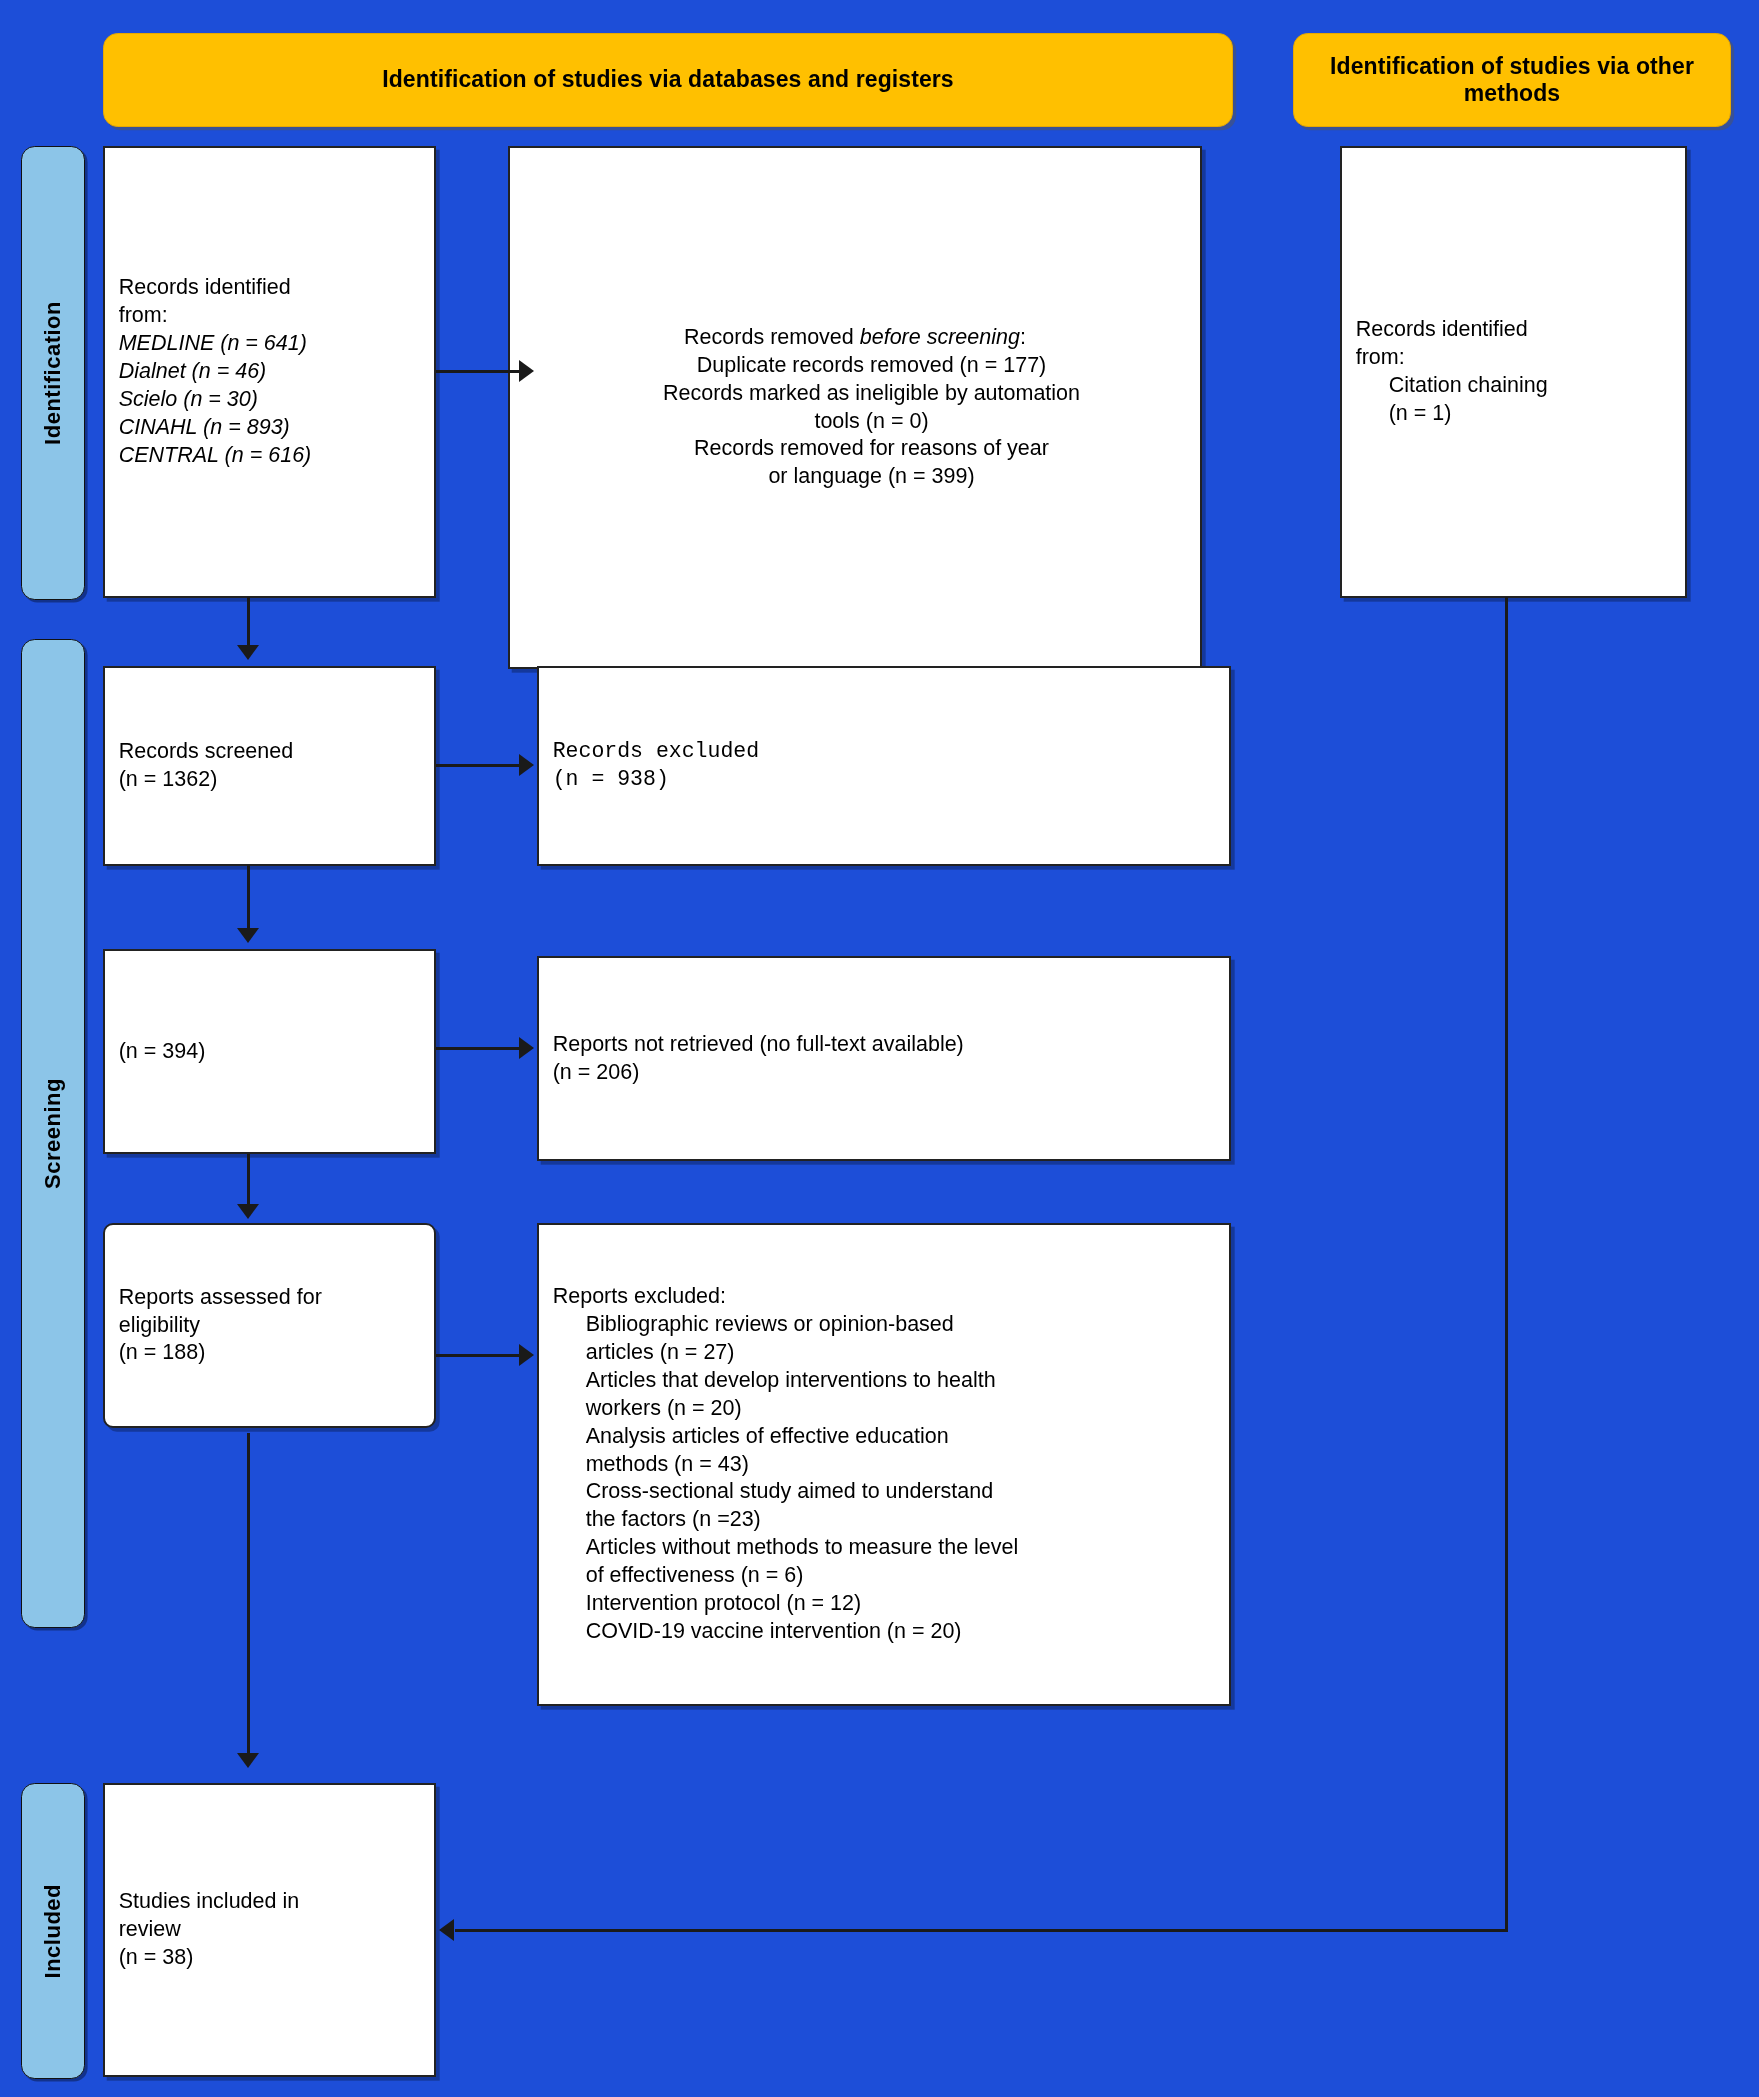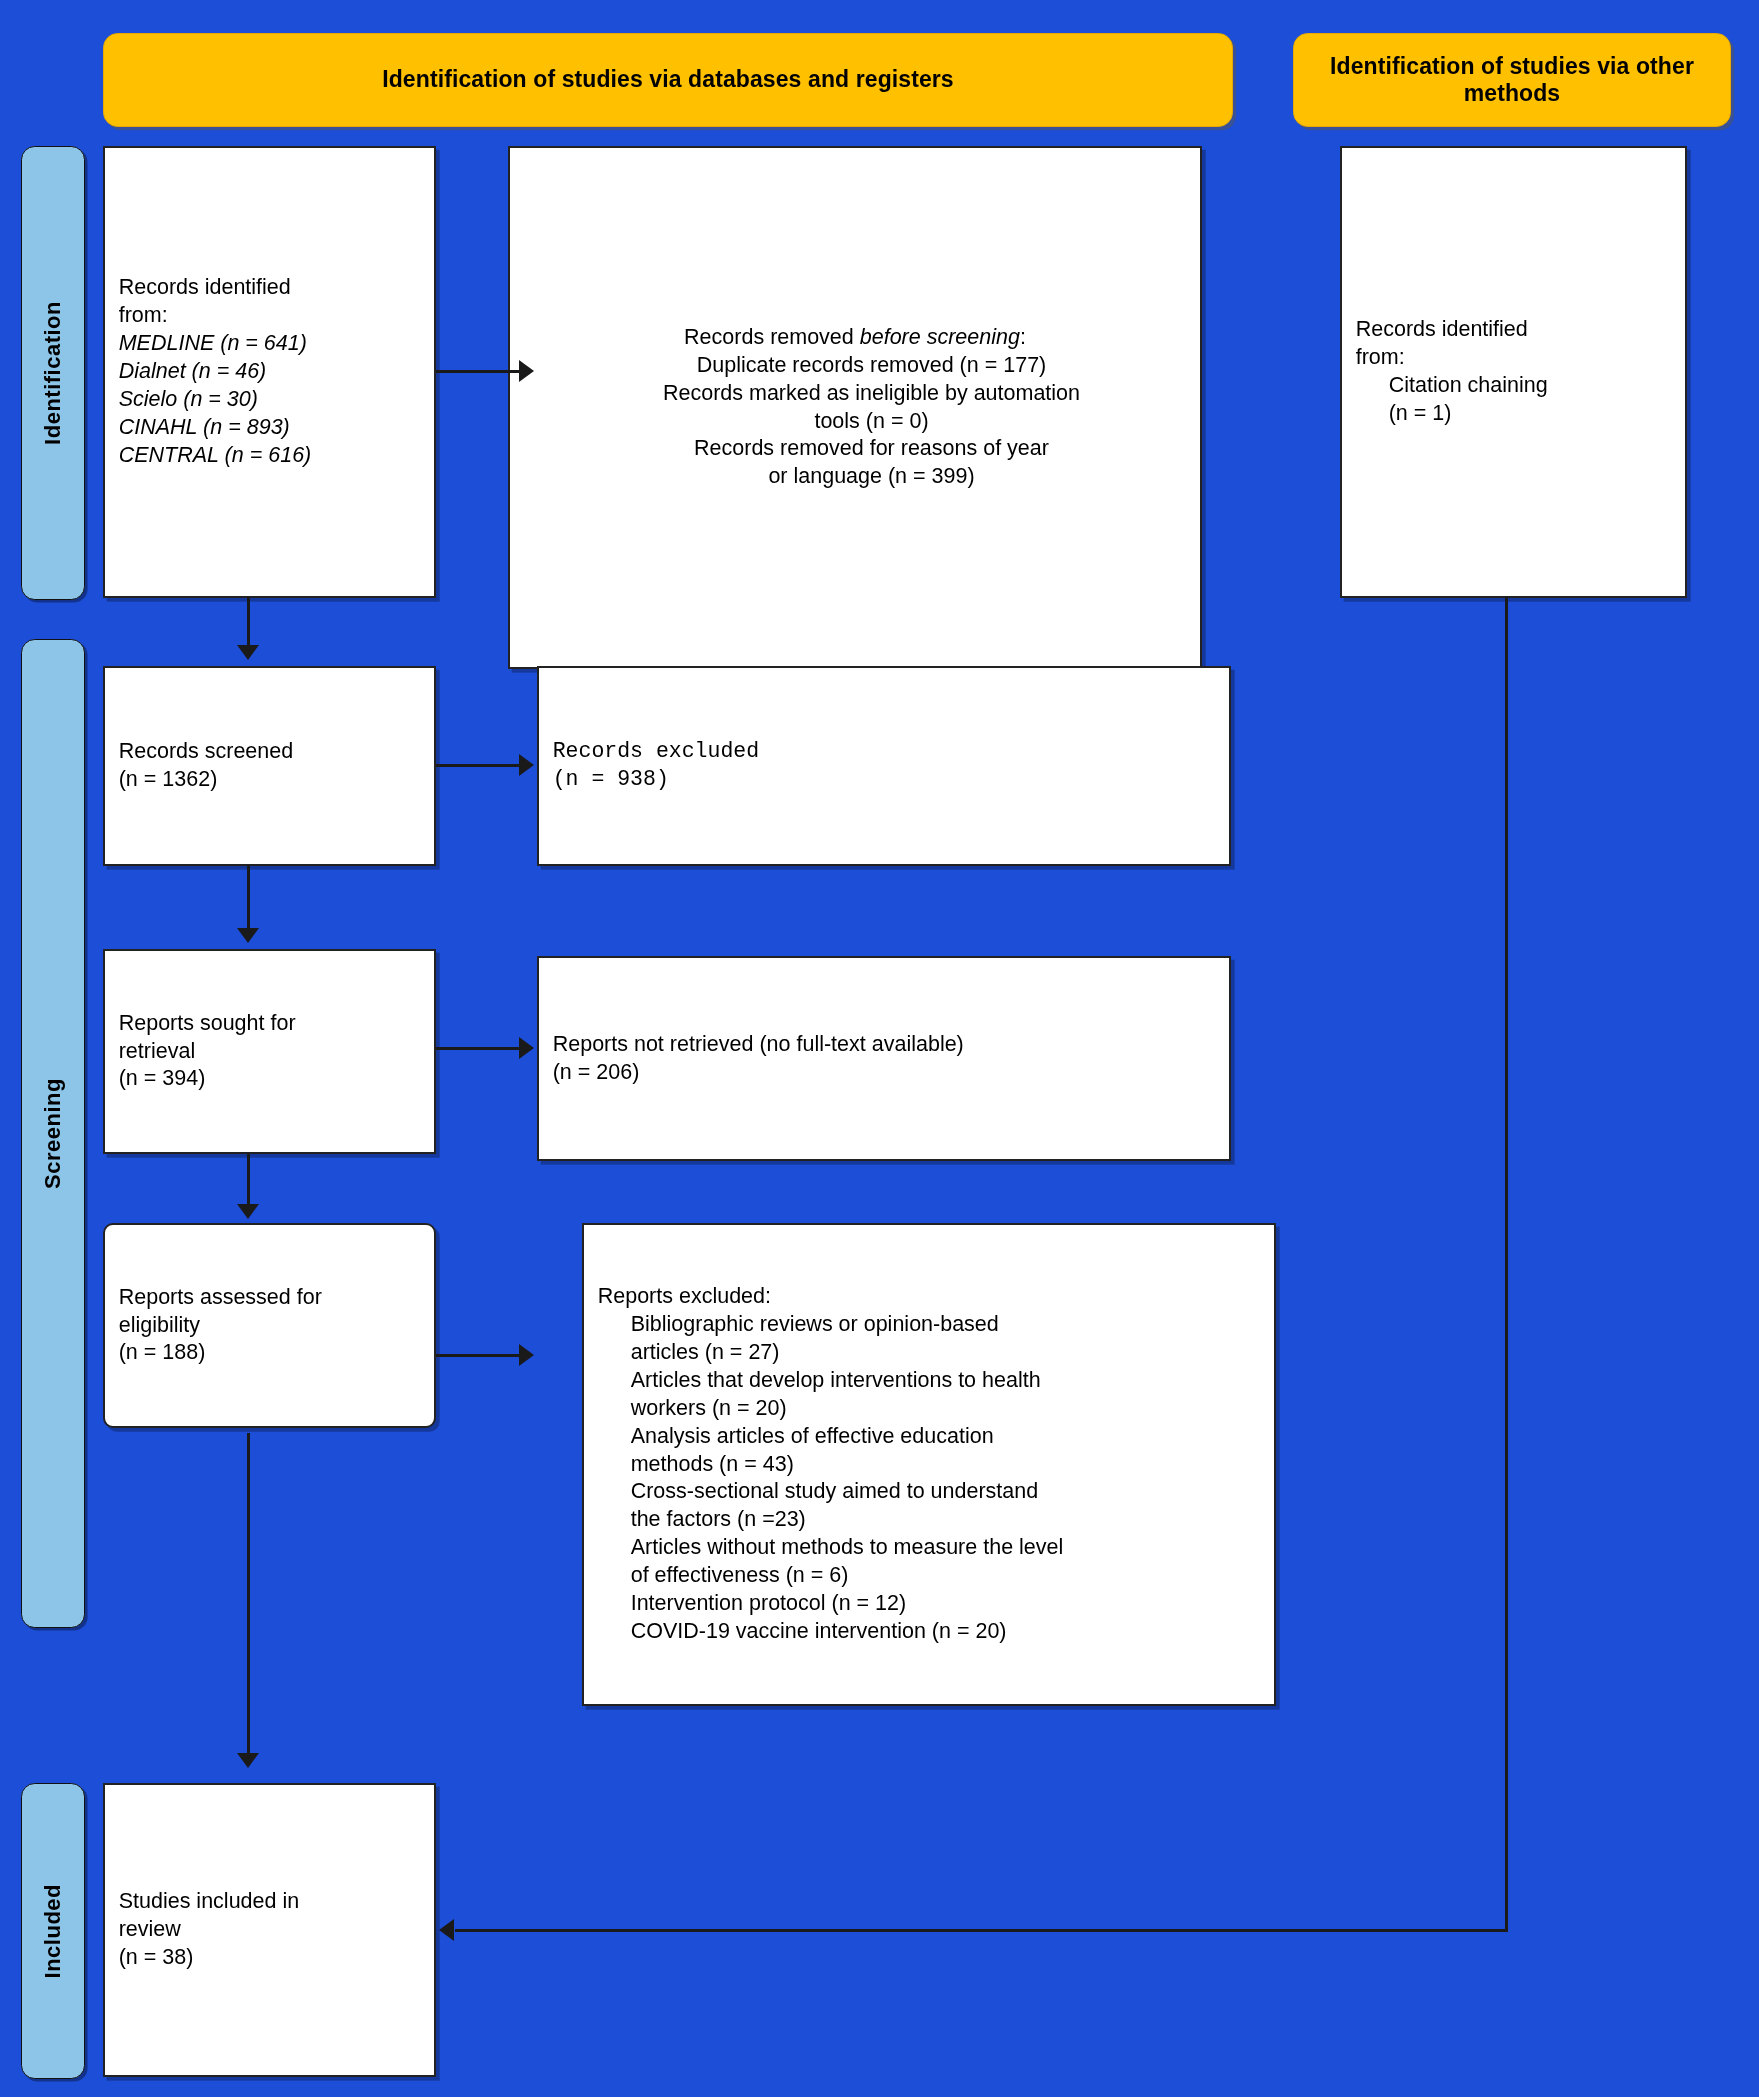--- a/index.html
+++ b/index.html
@@ -110,42 +110,40 @@
 
   <div class="box" style="left:537px;top:666px;width:694px;height:200px;font-family:Liberation Mono, monospace;">
     <div class="inner">
       <p>Records excluded</p>
       <p>(n = 938)</p>
     </div>
   </div>
 
   <div class="box" style="left:103px;top:949px;width:333px;height:205px;">
     <div class="inner">
-      <p>Reports sought for
-retrieval</p>
       <p>(n = 394)</p>
     </div>
   </div>
 
   <div class="box" style="left:537px;top:956px;width:694px;height:205px;">
     <div class="inner">
       <p>Reports not retrieved (no full-text available)</p>
       <p>(n = 206)</p>
     </div>
   </div>
 
   <div class="box" style="left:103px;top:1223px;width:333px;height:205px;border-radius:10px;">
     <div class="inner">
       <p>Reports assessed for
 eligibility</p>
       <p>(n = 188)</p>
     </div>
   </div>
 
-  <div class="box" style="left:537px;top:1223px;width:694px;height:483px;margin-left:45px;">
+  <div class="box" style="left:537px;top:1223px;width:694px;height:483px;">
     <div class="inner">
       <p>Reports excluded:</p>
       <p class="hang">Bibliographic reviews or opinion-based
 articles (n = 27)</p>
       <p class="hang">Articles that develop interventions to health
 workers (n = 20)</p>
       <p class="hang">Analysis articles of effective education
 methods (n = 43)</p>
       <p class="hang">Cross-sectional study aimed to understand
 the factors (n =23)</p>

